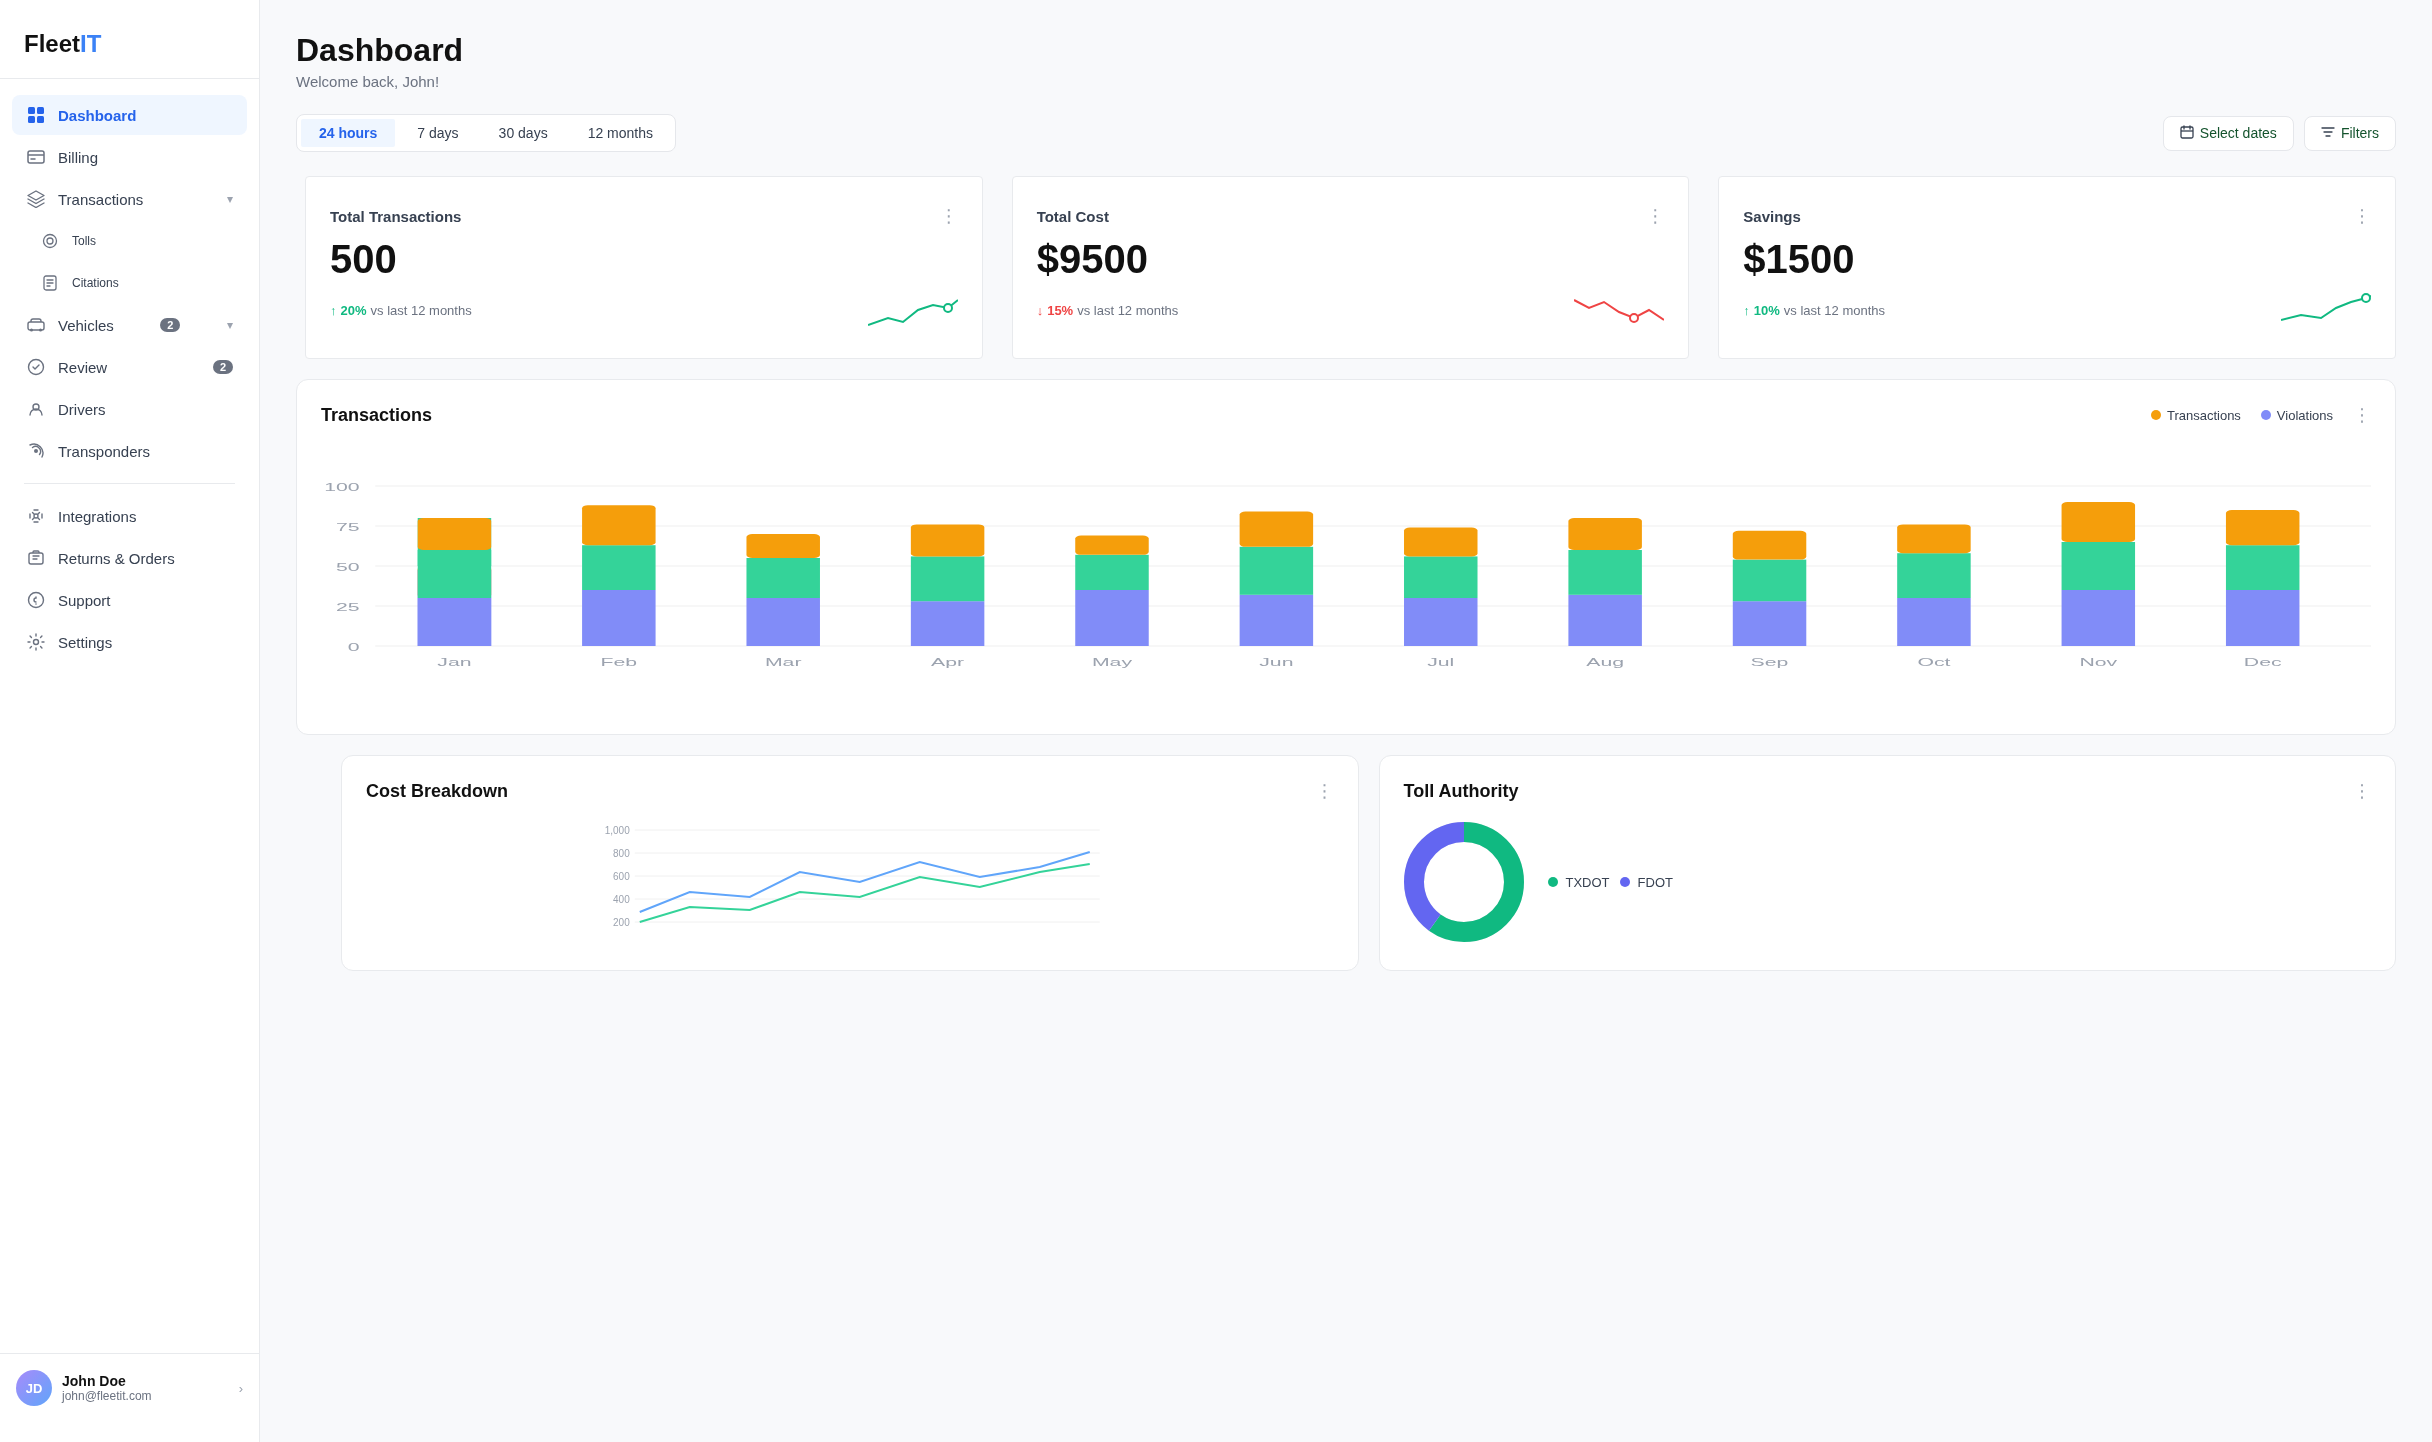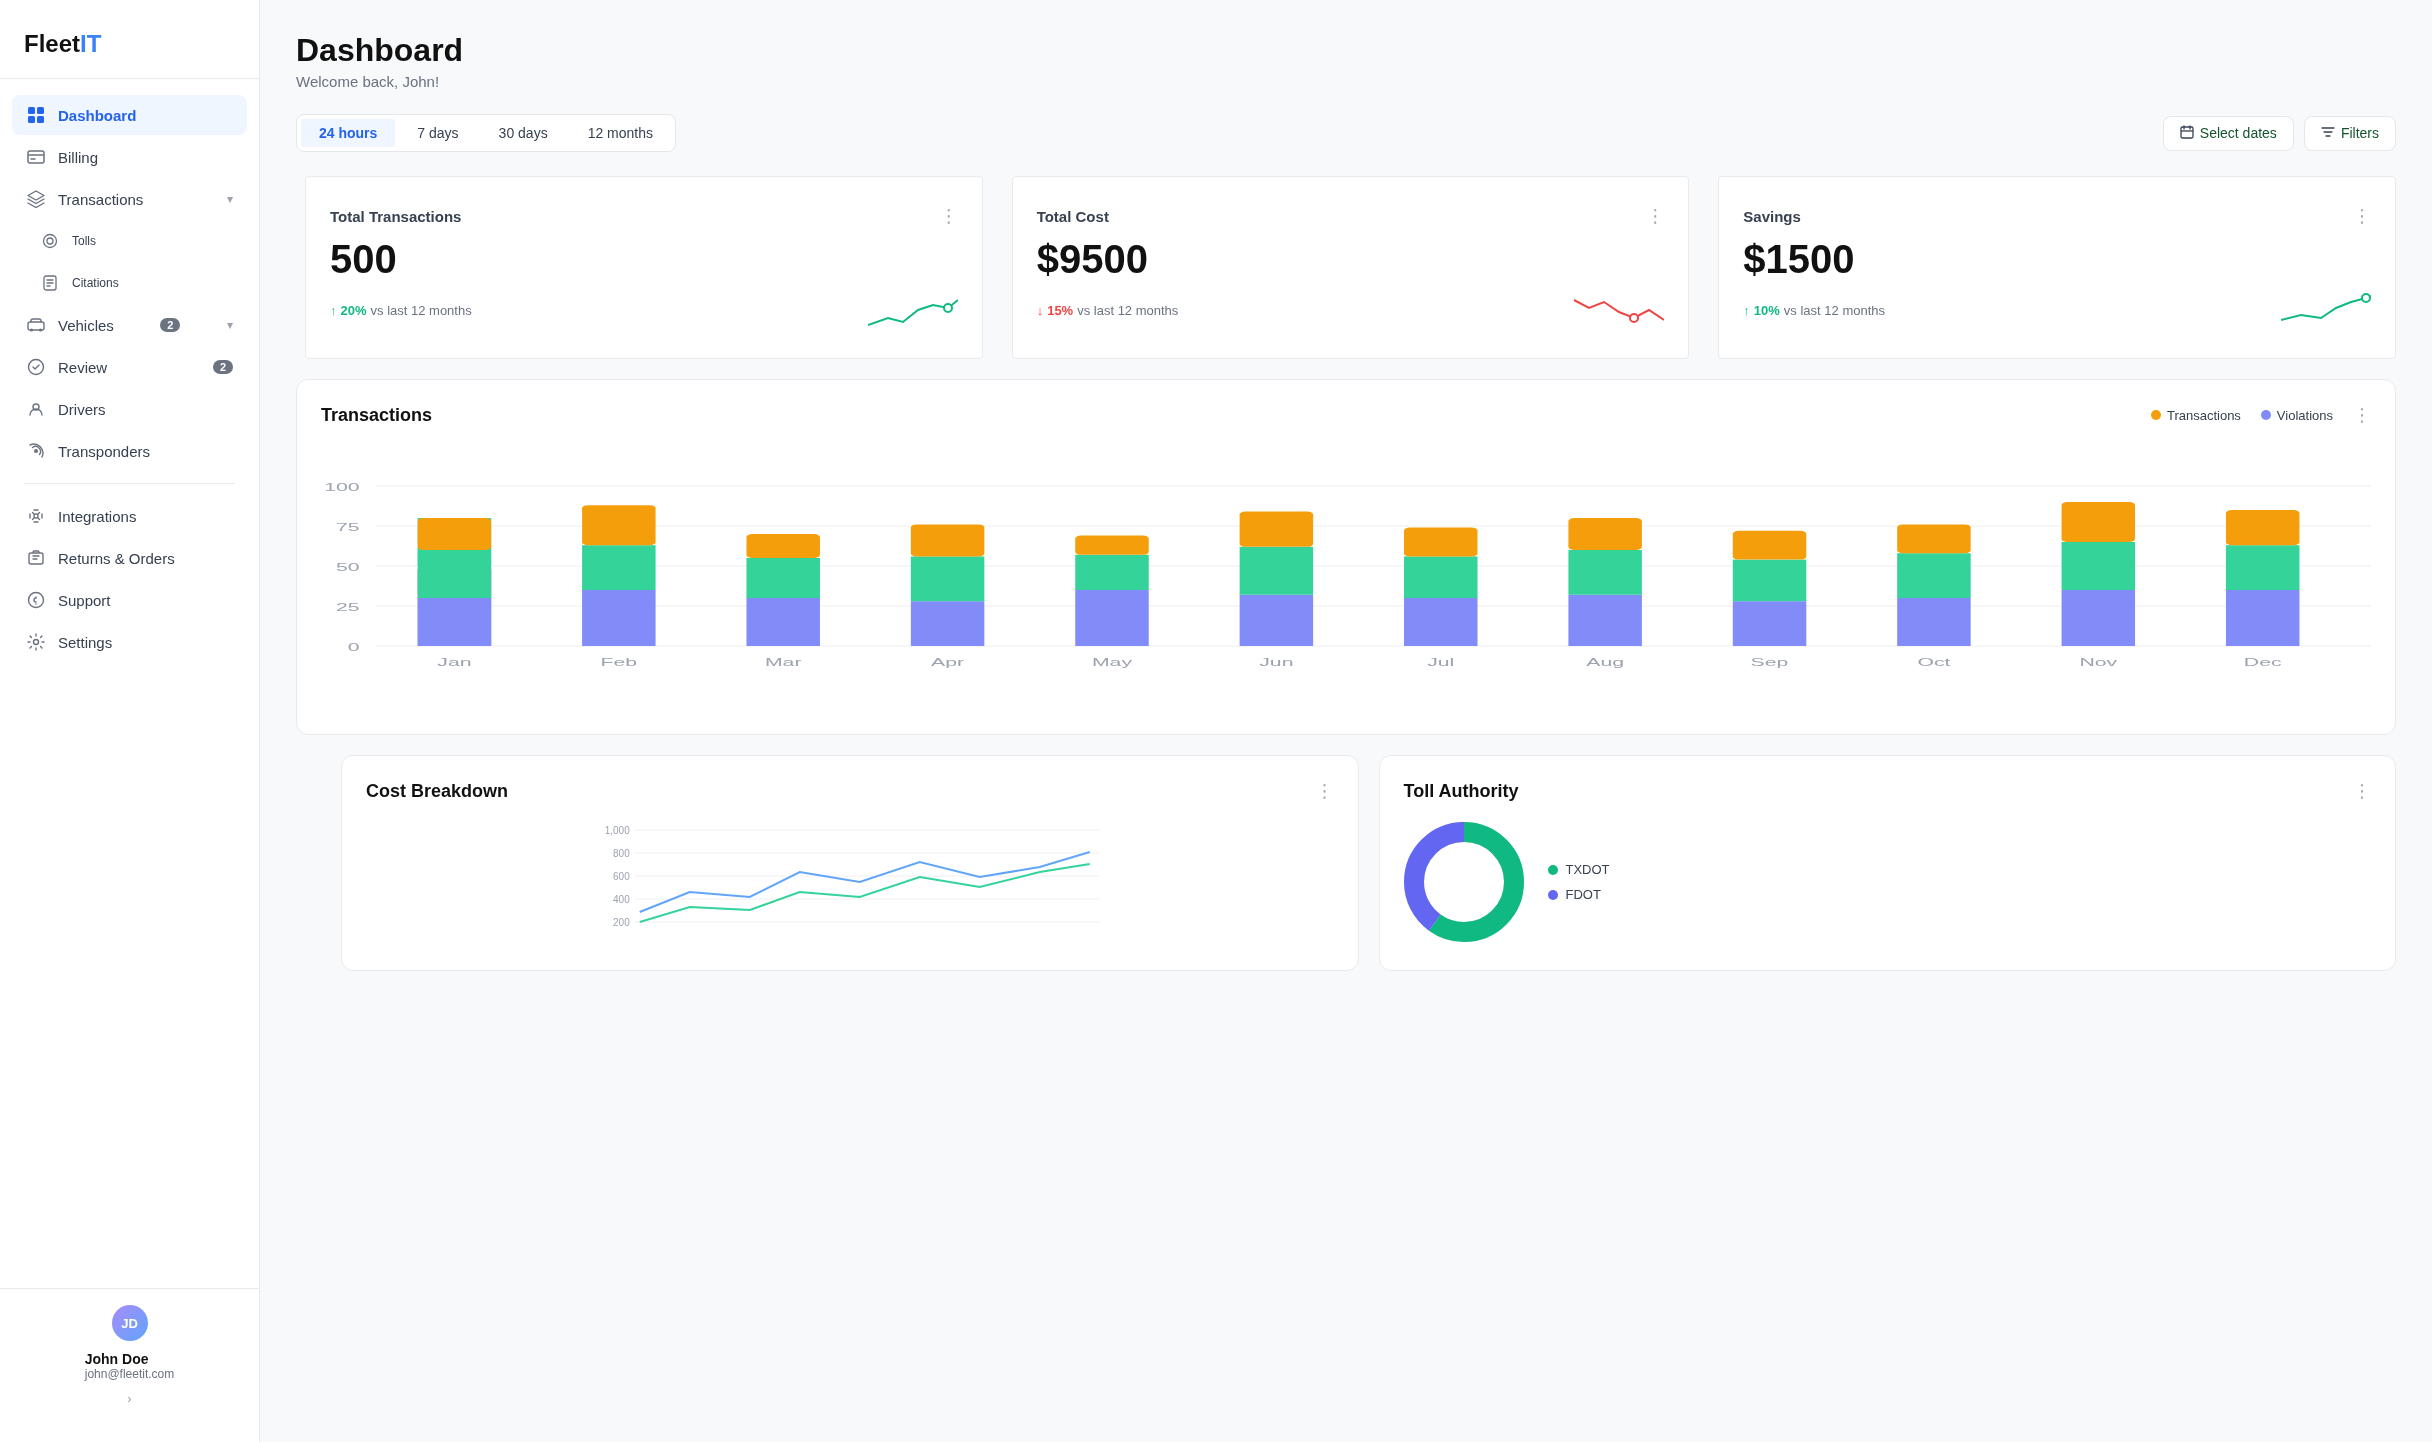--- a/index.html
+++ b/index.html
@@ -54,21 +54,20 @@
     .nav-item .chevron { margin-left: auto; font-size: 12px; color: #9ca3af; }
     .nav-item.sub { padding-left: 28px; font-size: 12px; }
     .nav-divider { height: 1px; background: #e8eaed; margin: 12px 12px; }
     .sidebar-footer {
       padding: 16px 16px;
       border-top: 1px solid #e8eaed;
       display: flex;
       align-items: center;
       gap: 10px;
       cursor: pointer;
-      flex-direction: column;
     }
     .avatar-img {
       width: 36px;
       height: 36px;
       border-radius: 50%;
       background: linear-gradient(135deg, #a78bfa, #60a5fa);
       display: flex;
       align-items: center;
       justify-content: center;
       font-size: 13px;
@@ -154,21 +153,21 @@
       margin-top: 20px;
     }
     .section-header { display: flex; justify-content: space-between; align-items: center; margin-bottom: 20px; }
     .section-title { font-size: 18px; font-weight: 700; color: #111; }
     .legend { display: flex; gap: 20px; align-items: center; }
     .legend-item { display: flex; align-items: center; gap: 6px; font-size: 13px; color: #374151; }
     .legend-dot { width: 10px; height: 10px; border-radius: 50%; }
 
     
     .bottom-row { display: grid; grid-template-columns: 1fr 1fr; gap: 20px; margin-top: 20px; padding-left: 45px; }
-    .donut-legend { display: flex; flex-direction: column; gap: 10px; }
+    .donut-legend { display: flex; flex-direction: row; gap: 10px; }
     .donut-legend-item { display: flex; align-items: center; gap: 8px; font-size: 13px; color: #374151; }
     .donut-legend-dot { width: 10px; height: 10px; border-radius: 50%; }
   </style>
 </head>
 <body>
 
 <nav class="sidebar">
   <div class="sidebar-logo">
     Fleet<span>IT</span>
   </div>

